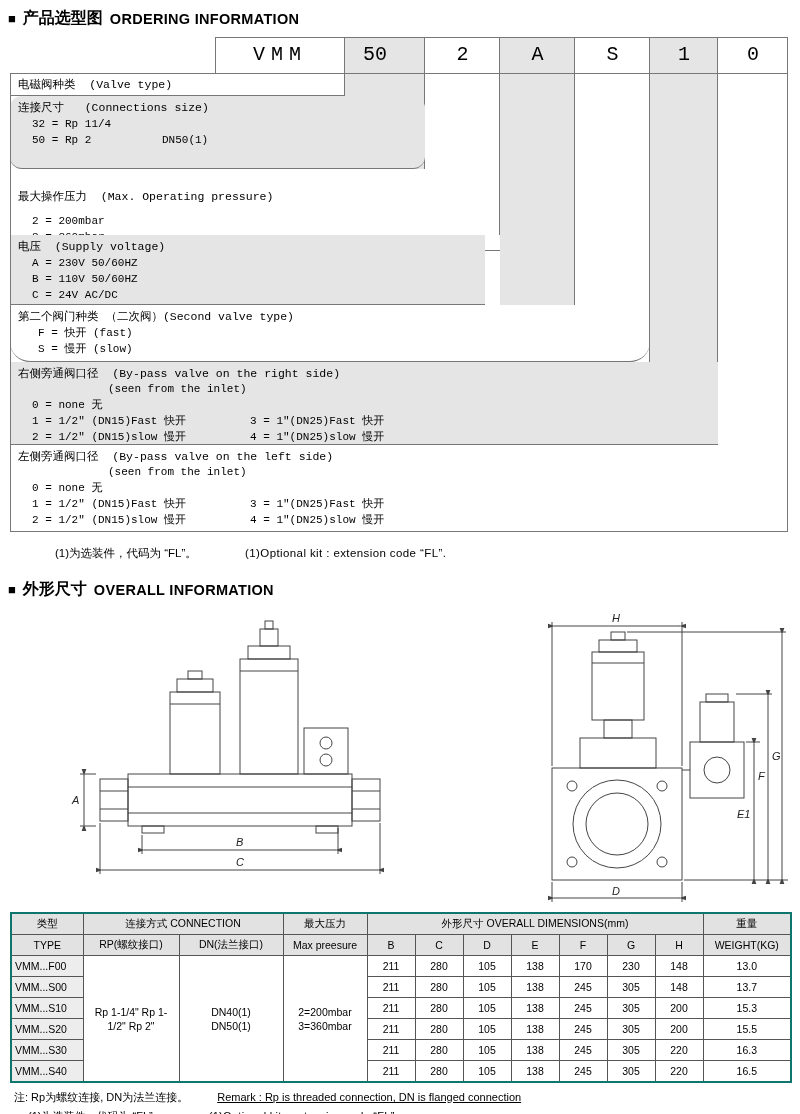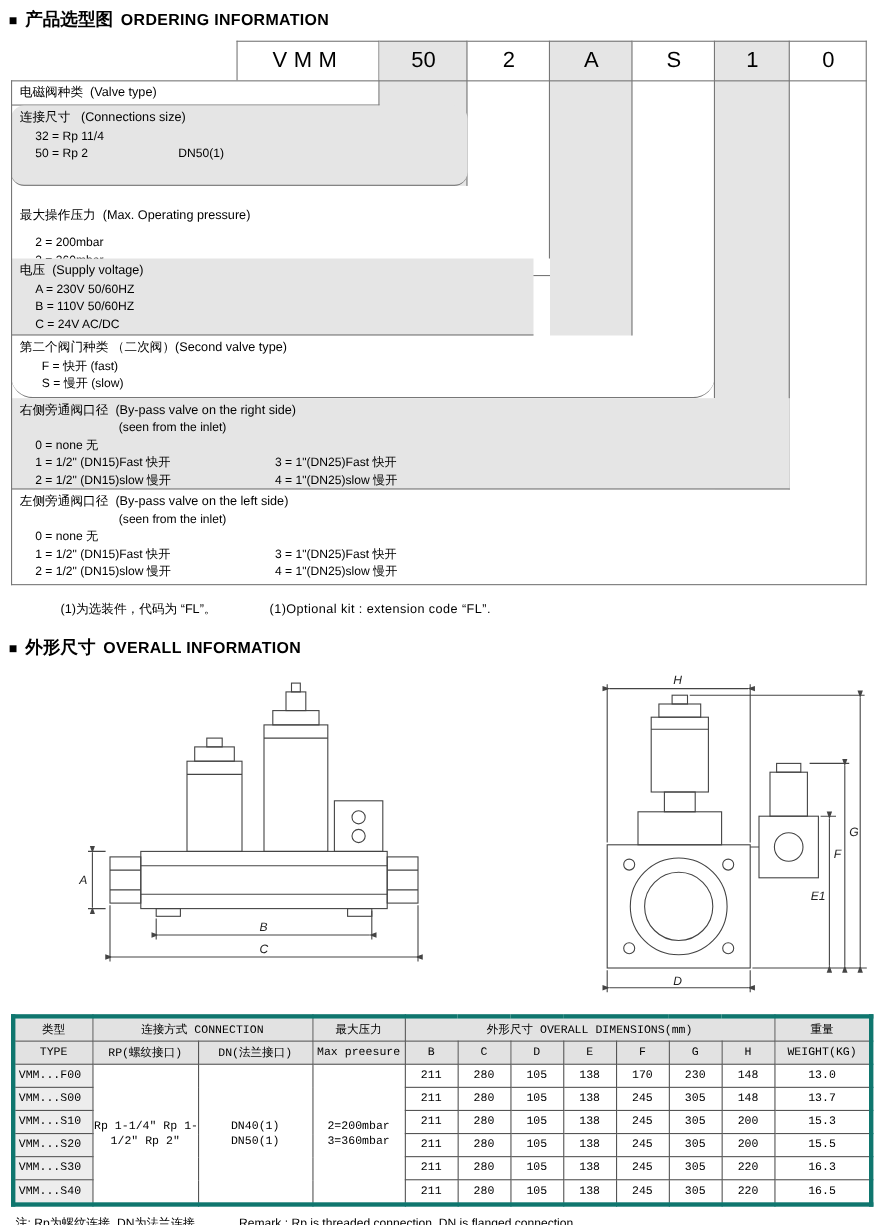--- a/index.html
+++ b/index.html
@@ -6,21 +6,21 @@
   body { width:800px; font-family:"Liberation Sans","DejaVu Sans",sans-serif; color:#000; }
   .page { position:relative; width:800px; height:1114px; background:#fff; overflow:hidden; }
 
   
   .sh { display:flex; align-items:center; gap:7px; font-weight:bold; margin:8px 0 0 8px; }
   .sh .bullet { font-size:13px; line-height:13px; }
   .sh .zh { font-size:16px; }
   .sh .en { font-size:14.5px; letter-spacing:.3px; }
 
   
-  .od { position:relative; width:780px; height:497px; margin:8px 0 0 10px; font-size:11px; }
+  .od { position:relative; width:780px; height:497px; margin:8px 0 0 10px; font-size:11px;font-family:Liberation Mono, monospace; }
   .od * { box-sizing:border-box; }
   .band { position:absolute; top:0; border-top:1px solid #777; border-right:1px solid #777; }
   .band.first { border-left:1px solid #777; }
   .gray { background:#e5e5e5; }
   .blk { position:absolute; left:0; border-bottom:1px solid #777; overflow:hidden; }
   .blk.rb { border-right:1px solid #777; }
   .code { position:absolute; top:3px; height:30px; line-height:30px; text-align:center; font-size:20px; z-index:4; }
   .hl { position:absolute; background:#777; height:1px; z-index:3; }
   .vl { position:absolute; background:#777; width:1px; z-index:3; }
   .t  { font-size:11.5px; line-height:15px; padding:4px 0 1px 8px; white-space:pre; }
@@ -32,22 +32,22 @@
   .onote { font-size:11.5px; margin:12px 0 0 55px; }
   .onote .en { margin-left:45px; letter-spacing:.4px; }
 
   
   .draw { display:flex; align-items:flex-start; margin-top:4px; height:302px; }
   .draw svg { display:block; }
   .dsvg1 { margin-left:70px; }
   .dsvg2 { margin-left:50px; margin-top:6px; }
 
   
-  table.dim { border-collapse:collapse; table-layout:fixed; width:780px; margin:16px 0 0 10px;
-              font-size:10.5px; border:4px solid #0f766e;font-family:Liberation Mono, monospace; }
+  table.dim { border-collapse:collapse; table-layout:fixed; width:780px; margin:6px 0 0 10px;
+              font-size:10.5px; border:2px solid #0f766e; }
   table.dim td { border:1px solid #555; text-align:center; padding:2px 1px; height:16px; overflow:hidden; white-space:nowrap; }
   table.dim tr.hd td { background:#e2e2e2; }
   table.dim td.typ { background:#ededed; text-align:left; padding-left:3px; }
   table.dim td.mrg { background:#fff; vertical-align:middle; line-height:14px; }
 
   .fn  { font-size:11px; margin:7px 0 0 14px; white-space:nowrap; }
   .fn .remark { text-decoration:underline; margin-left:26px; }
   .fn2 { font-size:11px; margin:4px 0 0 28px; white-space:nowrap; }
   .fn2 .en { margin-left:42px; letter-spacing:.3px; }
 </style>
@@ -66,21 +66,21 @@
 
     <div class="band first" style="left:205px;width:130px;height:36px;"></div>
     <div class="band gray" style="left:335px;width:80px;height:132px;"></div>
     <div class="band" style="left:415px;width:75px;height:198px;"></div>
     <div class="band gray" style="left:490px;width:75px;height:268px;"></div>
     <div class="band" style="left:565px;width:75px;height:325px;"></div>
     <div class="band gray" style="left:640px;width:68px;height:408px;"></div>
     <div class="band" style="left:708px;width:70px;height:495px;"></div>
 
     <div class="code" style="left:205px;width:130px;letter-spacing:6px;">VMM</div>
-    <div class="code" style="left:335px;width:80px;">50</div>
+    <div class="code" style="left:325px;width:80px;">50</div>
     <div class="code" style="left:415px;width:75px;">2</div>
     <div class="code" style="left:490px;width:75px;">A</div>
     <div class="code" style="left:565px;width:75px;">S</div>
     <div class="code" style="left:640px;width:68px;">1</div>
     <div class="code" style="left:708px;width:70px;">0</div>
 
     <div class="hl" style="left:0;top:36px;width:778px;"></div>
     <div class="vl" style="left:0;top:36px;height:459px;"></div>
 
     <div class="blk rb" style="top:36px;width:335px;height:23px;">

